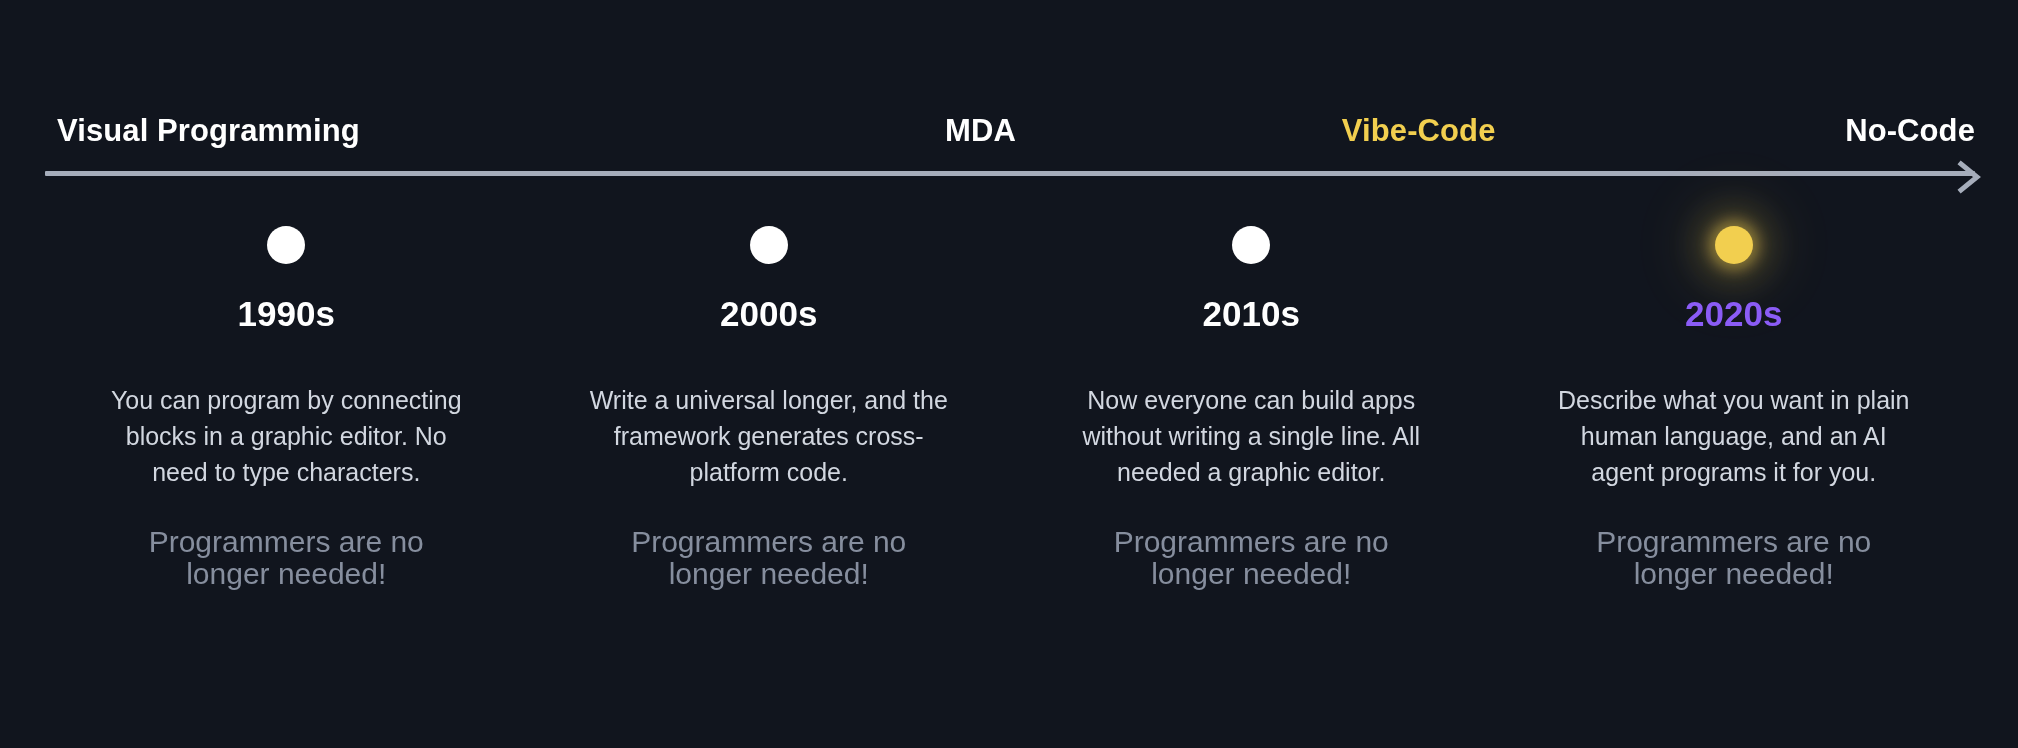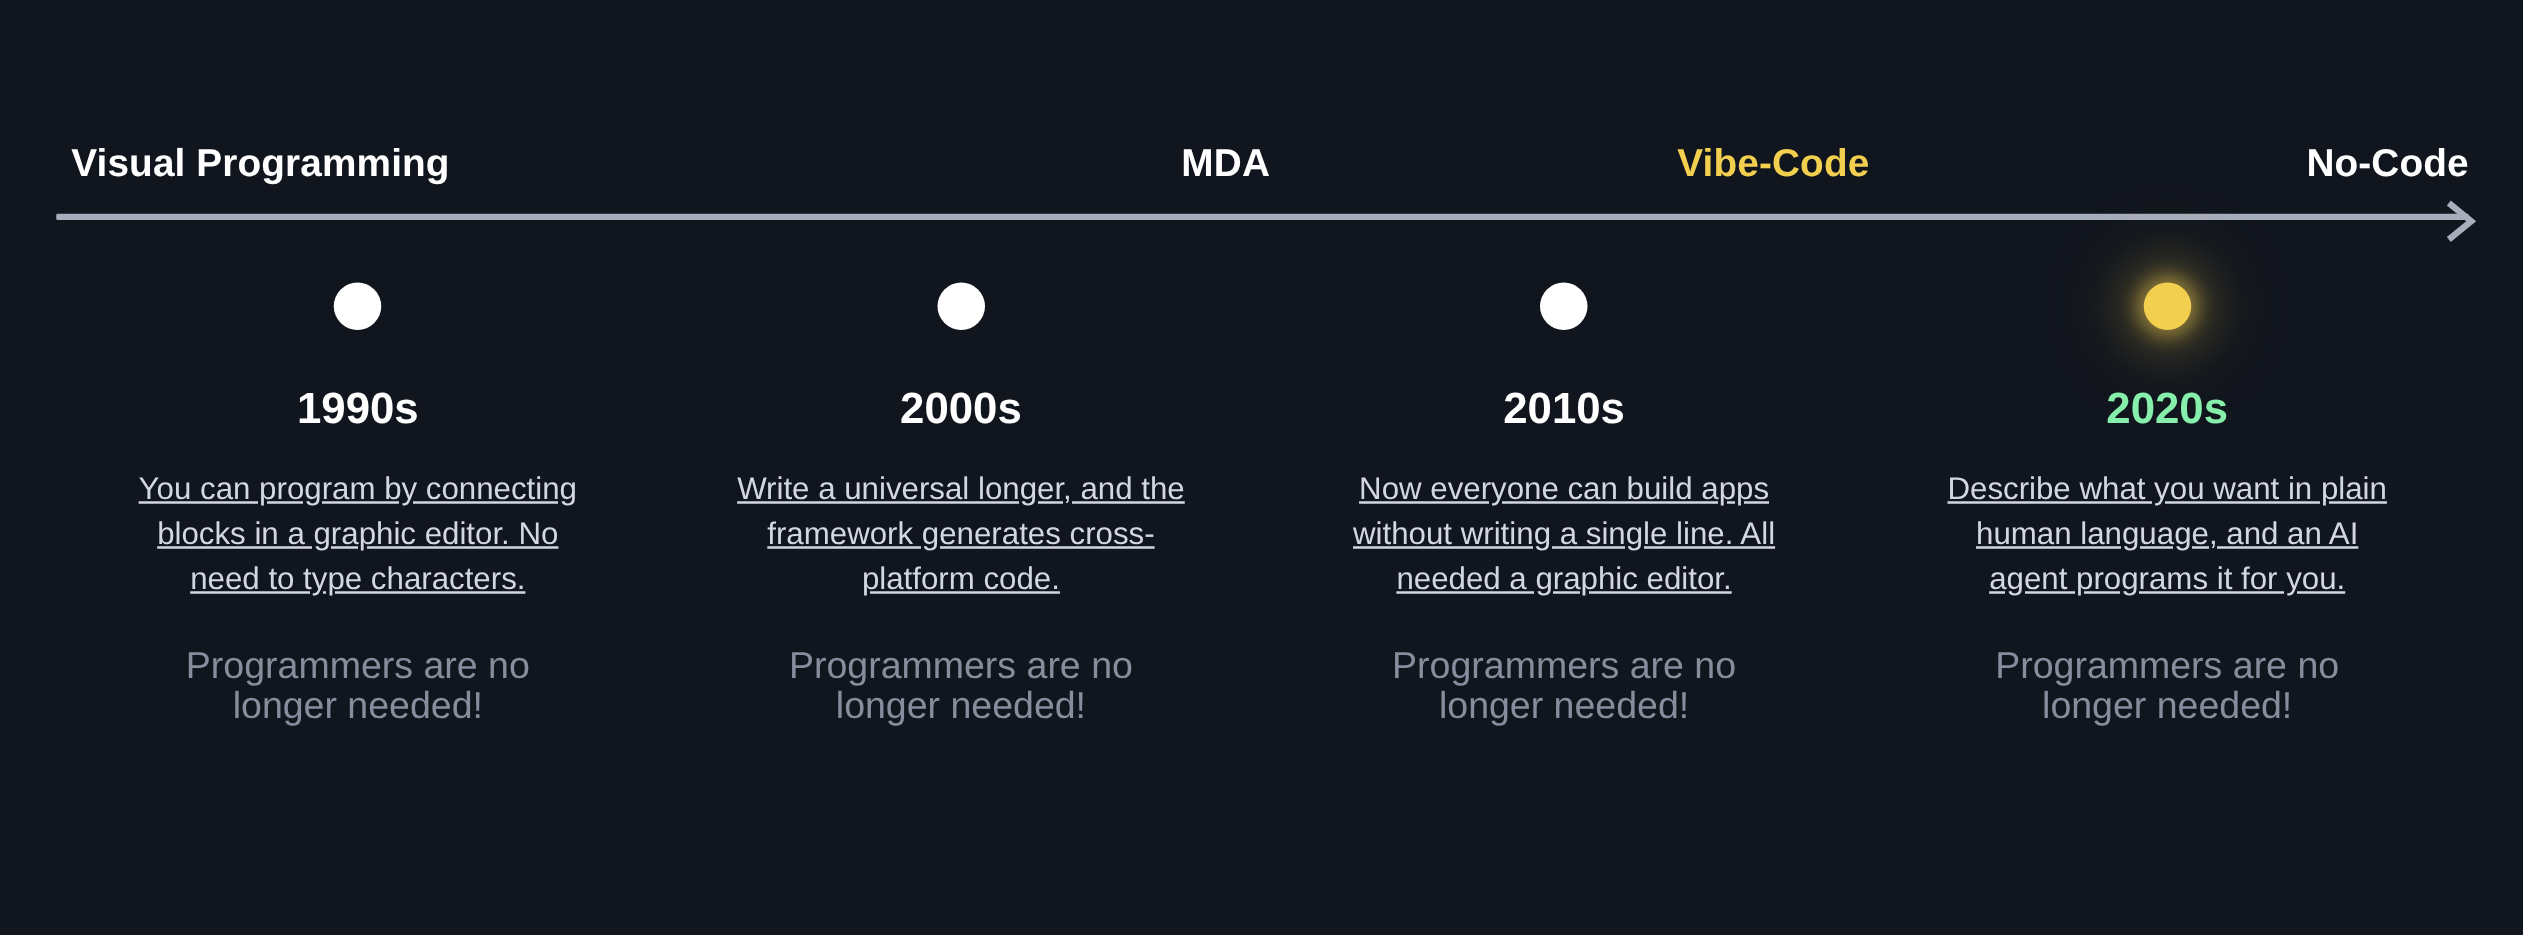--- a/index.html
+++ b/index.html
@@ -118,33 +118,32 @@
       0 0 14px 6px rgba(242, 207, 79, 0.42),
       0 0 34px 16px rgba(242, 207, 79, 0.20),
       0 0 62px 30px rgba(242, 207, 79, 0.09);
   }
 
   .decade {
     font-size: 35px;
     font-weight: bold;
     line-height: 1.1;
     color: #ffffff;
-    margin-top: 24px;
+    margin-top: 11px;
     white-space: nowrap;
   }
-  .decade.accent { color: #86efac; }
+  .decade.accent { color: #8b5cf6; }
 
   .desc {
     font-size: 25px;
     line-height: 36px;
     color: #d2d7e0;
     text-align: center;
-    margin-top: 26px;
+    margin-top: 48px;
     max-width: 360px;
-    text-decoration: underline;
   }
 
   .note {
     font-size: 30px;
     line-height: 32px;
     color: #868e9e;
     text-align: center;
     margin-top: 36px;
     max-width: 340px;
   }

